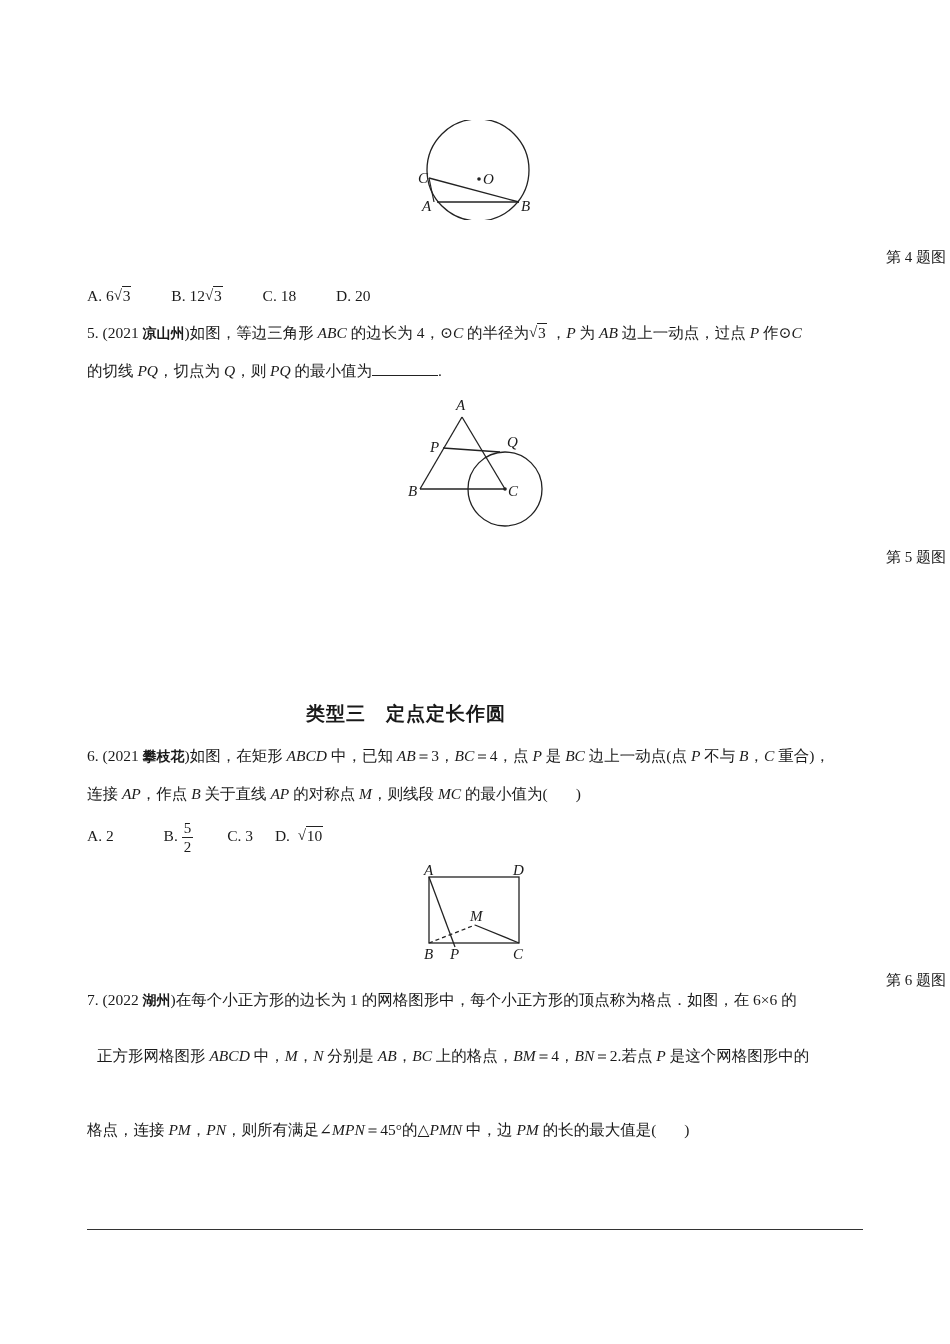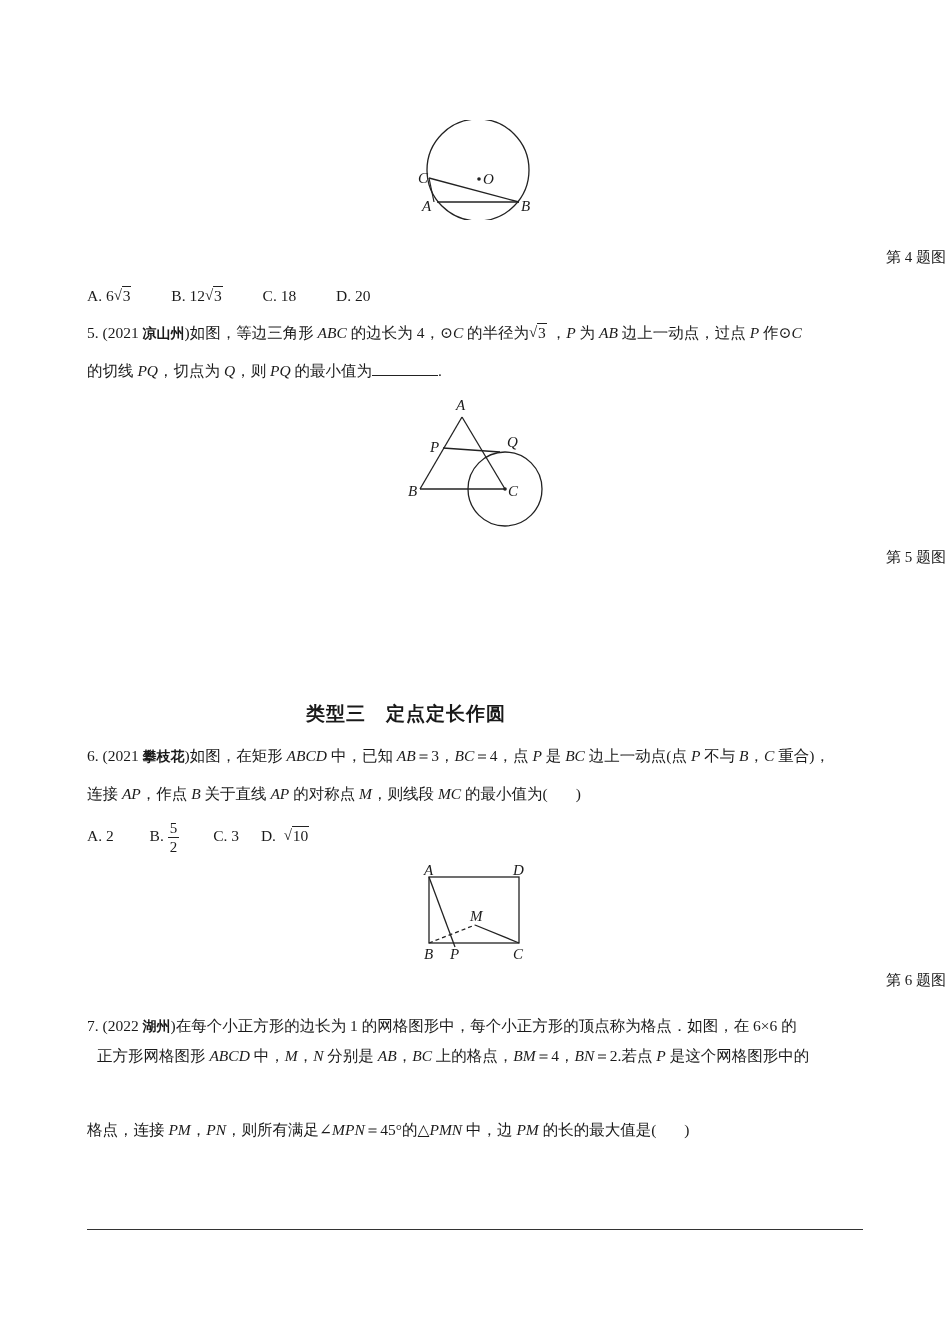--- a/index.html
+++ b/index.html
@@ -80,21 +80,21 @@
 <div class="abs heading" style="top:701px">类型三　定点定长作圆</div>
 
 <div class="abs line" style="left:87px;top:746px">
   <span>6.</span> <span>(2021</span> <span class="b">攀枝花</span><span>)如图，在矩形 </span><span class="i">ABCD</span><span> 中，已知 </span><span class="i">AB</span><span>＝3，</span><span class="i">BC</span><span>＝4，点 </span><span class="i">P</span><span> 是 </span><span class="i">BC</span><span> 边上一动点(点 </span><span class="i">P</span><span> 不与 </span><span class="i">B</span><span>，</span><span class="i">C</span><span> 重合)，</span>
 </div>
 <div class="abs line" style="left:87px;top:784px">
   <span>连接 </span><span class="i">AP</span><span>，作点 </span><span class="i">B</span><span> 关于直线 </span><span class="i">AP</span><span> 的对称点 </span><span class="i">M</span><span>，则线段 </span><span class="i">MC</span><span> 的最小值为(</span><span class="paren"></span><span>)</span>
 </div>
 
 <div class="abs line" style="left:87px;top:818px;line-height:36px">
-  <span class="opt" style="margin-right:32px">
+  <span class="opt" style="margin-right:46px">
     <span>A.</span> <span>2</span>
   </span>
   <span class="opt" style="margin-right:30px">
     <span>B.</span><span class="frac"><span class="num">5</span><span class="den">2</span></span>
   </span>
   <span class="opt" style="margin-right:18px">
     <span>C.</span> <span>3</span>
   </span>
   <span class="opt">
     <span>D.</span>&nbsp;&nbsp;<span class="sqrt"><span class="sym">√</span><span class="rad">10</span></span>
@@ -108,21 +108,21 @@
   <line x1="75" y1="70" x2="119" y2="88" stroke="#222" stroke-width="1.3"></line>
   <text x="24" y="20">A</text>
   <text x="113" y="20">D</text>
   <text x="70" y="66">M</text>
   <text x="24" y="104">B</text>
   <text x="50" y="104">P</text>
   <text x="113" y="104">C</text>
 </svg>
 <div class="abs caption" style="top:971px">第 6 题图</div>
 
-<div class="abs line" style="left:87px;top:1016px">
+<div class="abs line" style="left:87px;top:990px">
   <span>7.</span> <span>(2022</span> <span class="b">湖州</span><span>)在每个小正方形的边长为 1 的网格图形中，每个小正方形的顶点称为格点．如图，在 6×6 的</span>
 </div>
 <div class="abs line" style="left:97px;top:1046px">
   <span>正方形网格图形 </span><span class="i">ABCD</span><span> 中，</span><span class="i">M</span><span>，</span><span class="i">N</span><span> 分别是 </span><span class="i">AB</span><span>，</span><span class="i">BC</span><span> 上的格点，</span><span class="i">BM</span><span>＝4，</span><span class="i">BN</span><span>＝2.若点 </span><span class="i">P</span><span> 是这个网格图形中的</span>
 </div>
 <div class="abs line" style="left:87px;top:1120px">
   <span>格点，连接 </span><span class="i">PM</span><span>，</span><span class="i">PN</span><span>，则所有满足∠</span><span class="i">MPN</span><span>＝45°的△</span><span class="i">PMN</span><span> 中，边 </span><span class="i">PM</span><span> 的长的最大值是(</span><span class="paren"></span><span>)</span>
 </div>
 
 <div class="abs rule"></div>

